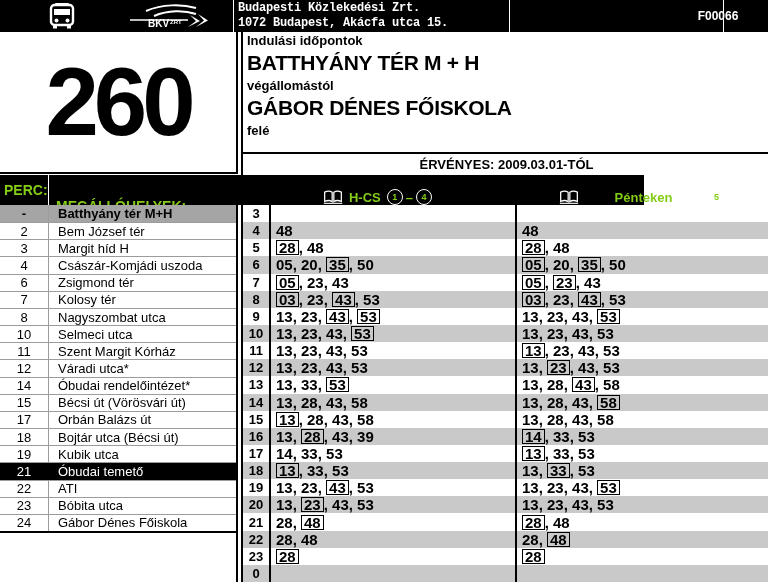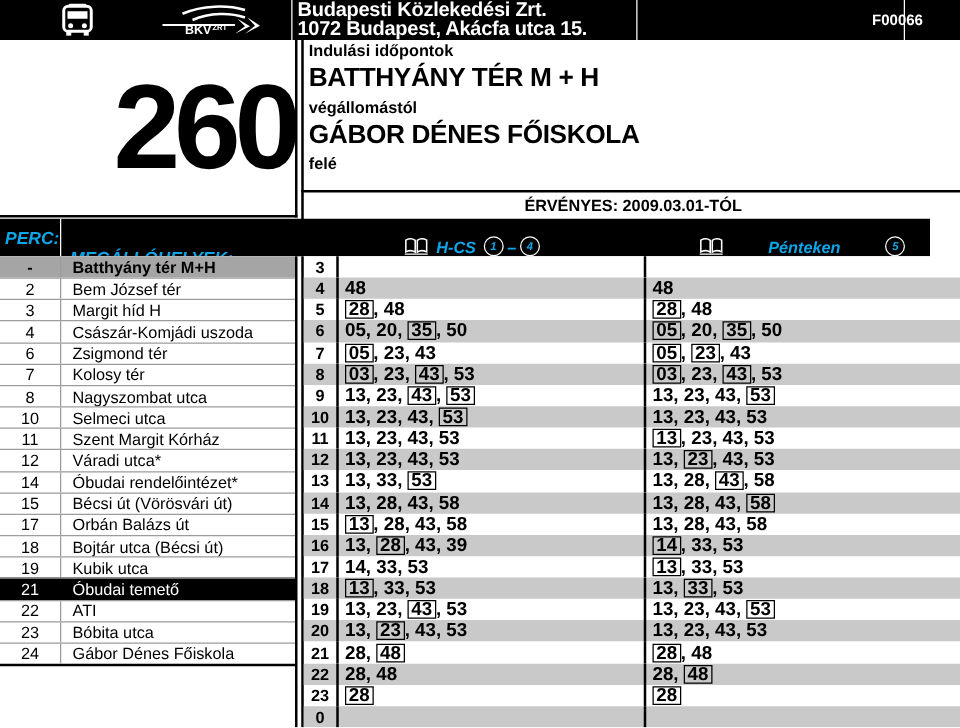--- a/index.html
+++ b/index.html
@@ -5,42 +5,42 @@
   html,body{margin:0;padding:0;background:#fff;}
   #page{position:relative;width:768px;height:582px;overflow:hidden;background:#fff;
         font-family:"Liberation Sans",sans-serif;color:#000;}
 
   
   .topbar{position:absolute;left:0;top:0;width:768px;height:32px;background:#000;color:#fff;}
   .topbar .vsep{position:absolute;top:0;bottom:0;width:1px;background:#fff;}
   .logo-area{position:absolute;left:0;top:0;width:233px;height:32px;}
   .bus-icon{position:absolute;left:44px;top:2px;}
   .bkv-logo{position:absolute;left:118px;top:3px;}
-  .addr{position:absolute;left:238px;top:1px;width:268px;font-size:16px;font-weight:bold;line-height:15px;letter-spacing:-0.2px;}
+  .addr{position:absolute;left:238px;top:1px;width:268px;font-size:12px;font-weight:bold;line-height:15px;letter-spacing:-0.2px;font-family:Liberation Mono, monospace;}
   .web{position:absolute;left:511px;top:0;width:212px;height:32px;}
   .web .site{display:block;text-align:center;font-size:12px;font-weight:bold;line-height:15px;border-bottom:1px solid #fff;}
   .web .phone{display:block;text-align:center;font-size:12px;font-weight:bold;line-height:15px;letter-spacing:-0.4px;white-space:nowrap;}
   .fcode{position:absolute;left:696px;top:0;width:44px;height:32px;line-height:32px;text-align:center;font-size:12px;font-weight:bold;}
 
   
   .route-box{position:absolute;left:0;top:32px;width:236px;height:140px;
              border-right:2px solid #000;border-bottom:2px solid #000;
-             display:flex;align-items:center;justify-content:flex-end;}
+             display:flex;align-items:center;justify-content:center;}
   .route-num{font-size:96px;font-weight:bold;letter-spacing:-5px;line-height:1;}
 
   
   .title-box{position:absolute;left:241px;top:32px;width:524px;height:120px;border-left:2px solid #000;padding-left:4px;}
   .t-small{font-size:13px;font-weight:bold;line-height:17px;}
   .t-big{font-size:21px;font-weight:bold;line-height:26px;letter-spacing:-0.3px;margin:1px 0;}
   .valid-bar{position:absolute;left:241px;top:152px;width:527px;height:23px;
              border-top:2px solid #000;border-left:2px solid #000;
              text-align:center;font-size:13px;font-weight:bold;line-height:22px;}
 
   
-  .header-bar{position:absolute;left:0;top:175px;width:744px;height:30px;background:#000;color:#0ea5e9;font-style:italic;}
+  .header-bar{position:absolute;left:0;top:175px;width:644px;height:30px;background:#000;color:#84cc16;}
   .perc-label{position:absolute;left:4px;top:0;height:30px;line-height:30px;font-size:14px;font-weight:bold;}
   .stops-label{position:absolute;left:56px;top:16px;height:30px;line-height:30px;font-size:14px;font-weight:bold;}
   .hb-vsep{position:absolute;left:48px;top:0;bottom:0;width:1px;background:#fff;}
   .col-head{position:absolute;top:0;height:30px;display:flex;align-items:flex-end;justify-content:center;gap:6px;
             font-size:13px;font-weight:bold;}
   .col-head-1{left:240px;width:275px;}
   .col-head-2{left:515px;width:253px;gap:36px;}
   .circ{display:inline-flex;align-items:center;justify-content:center;width:14px;height:14px;
         border:1.5px solid #fff;border-radius:50%;font-size:9px;font-weight:bold;}
   .dash{margin:0 -3px;}

